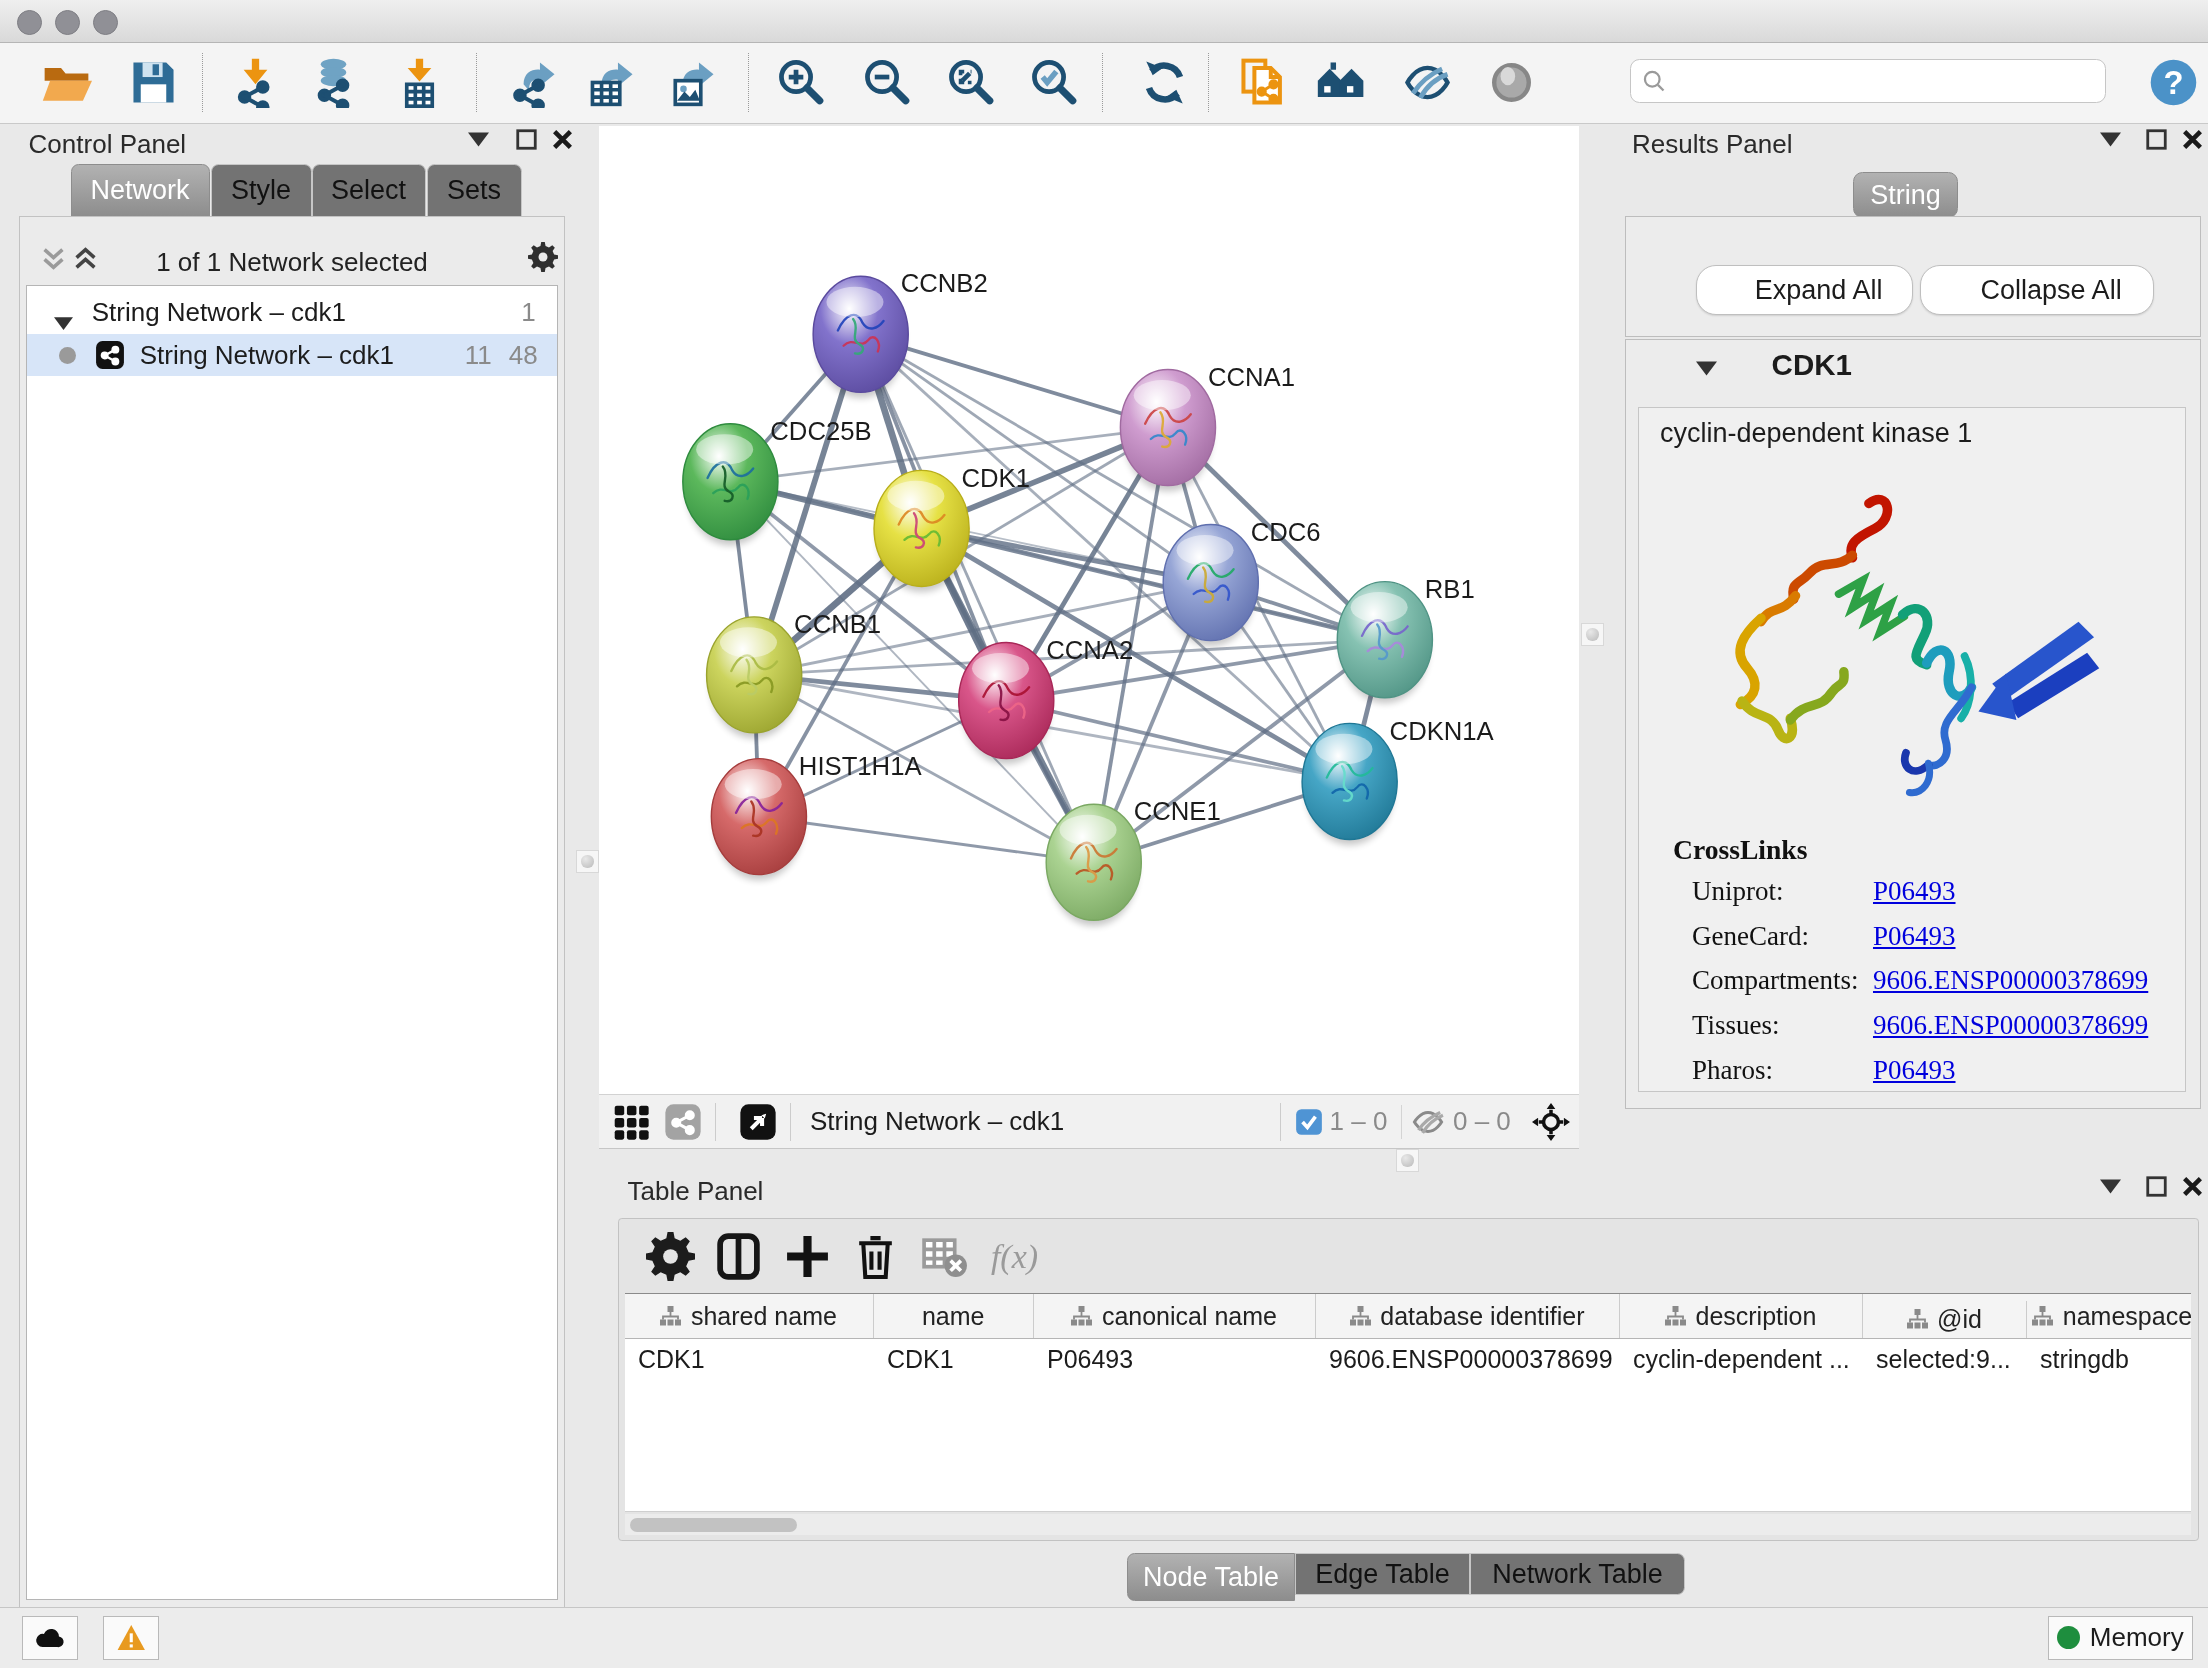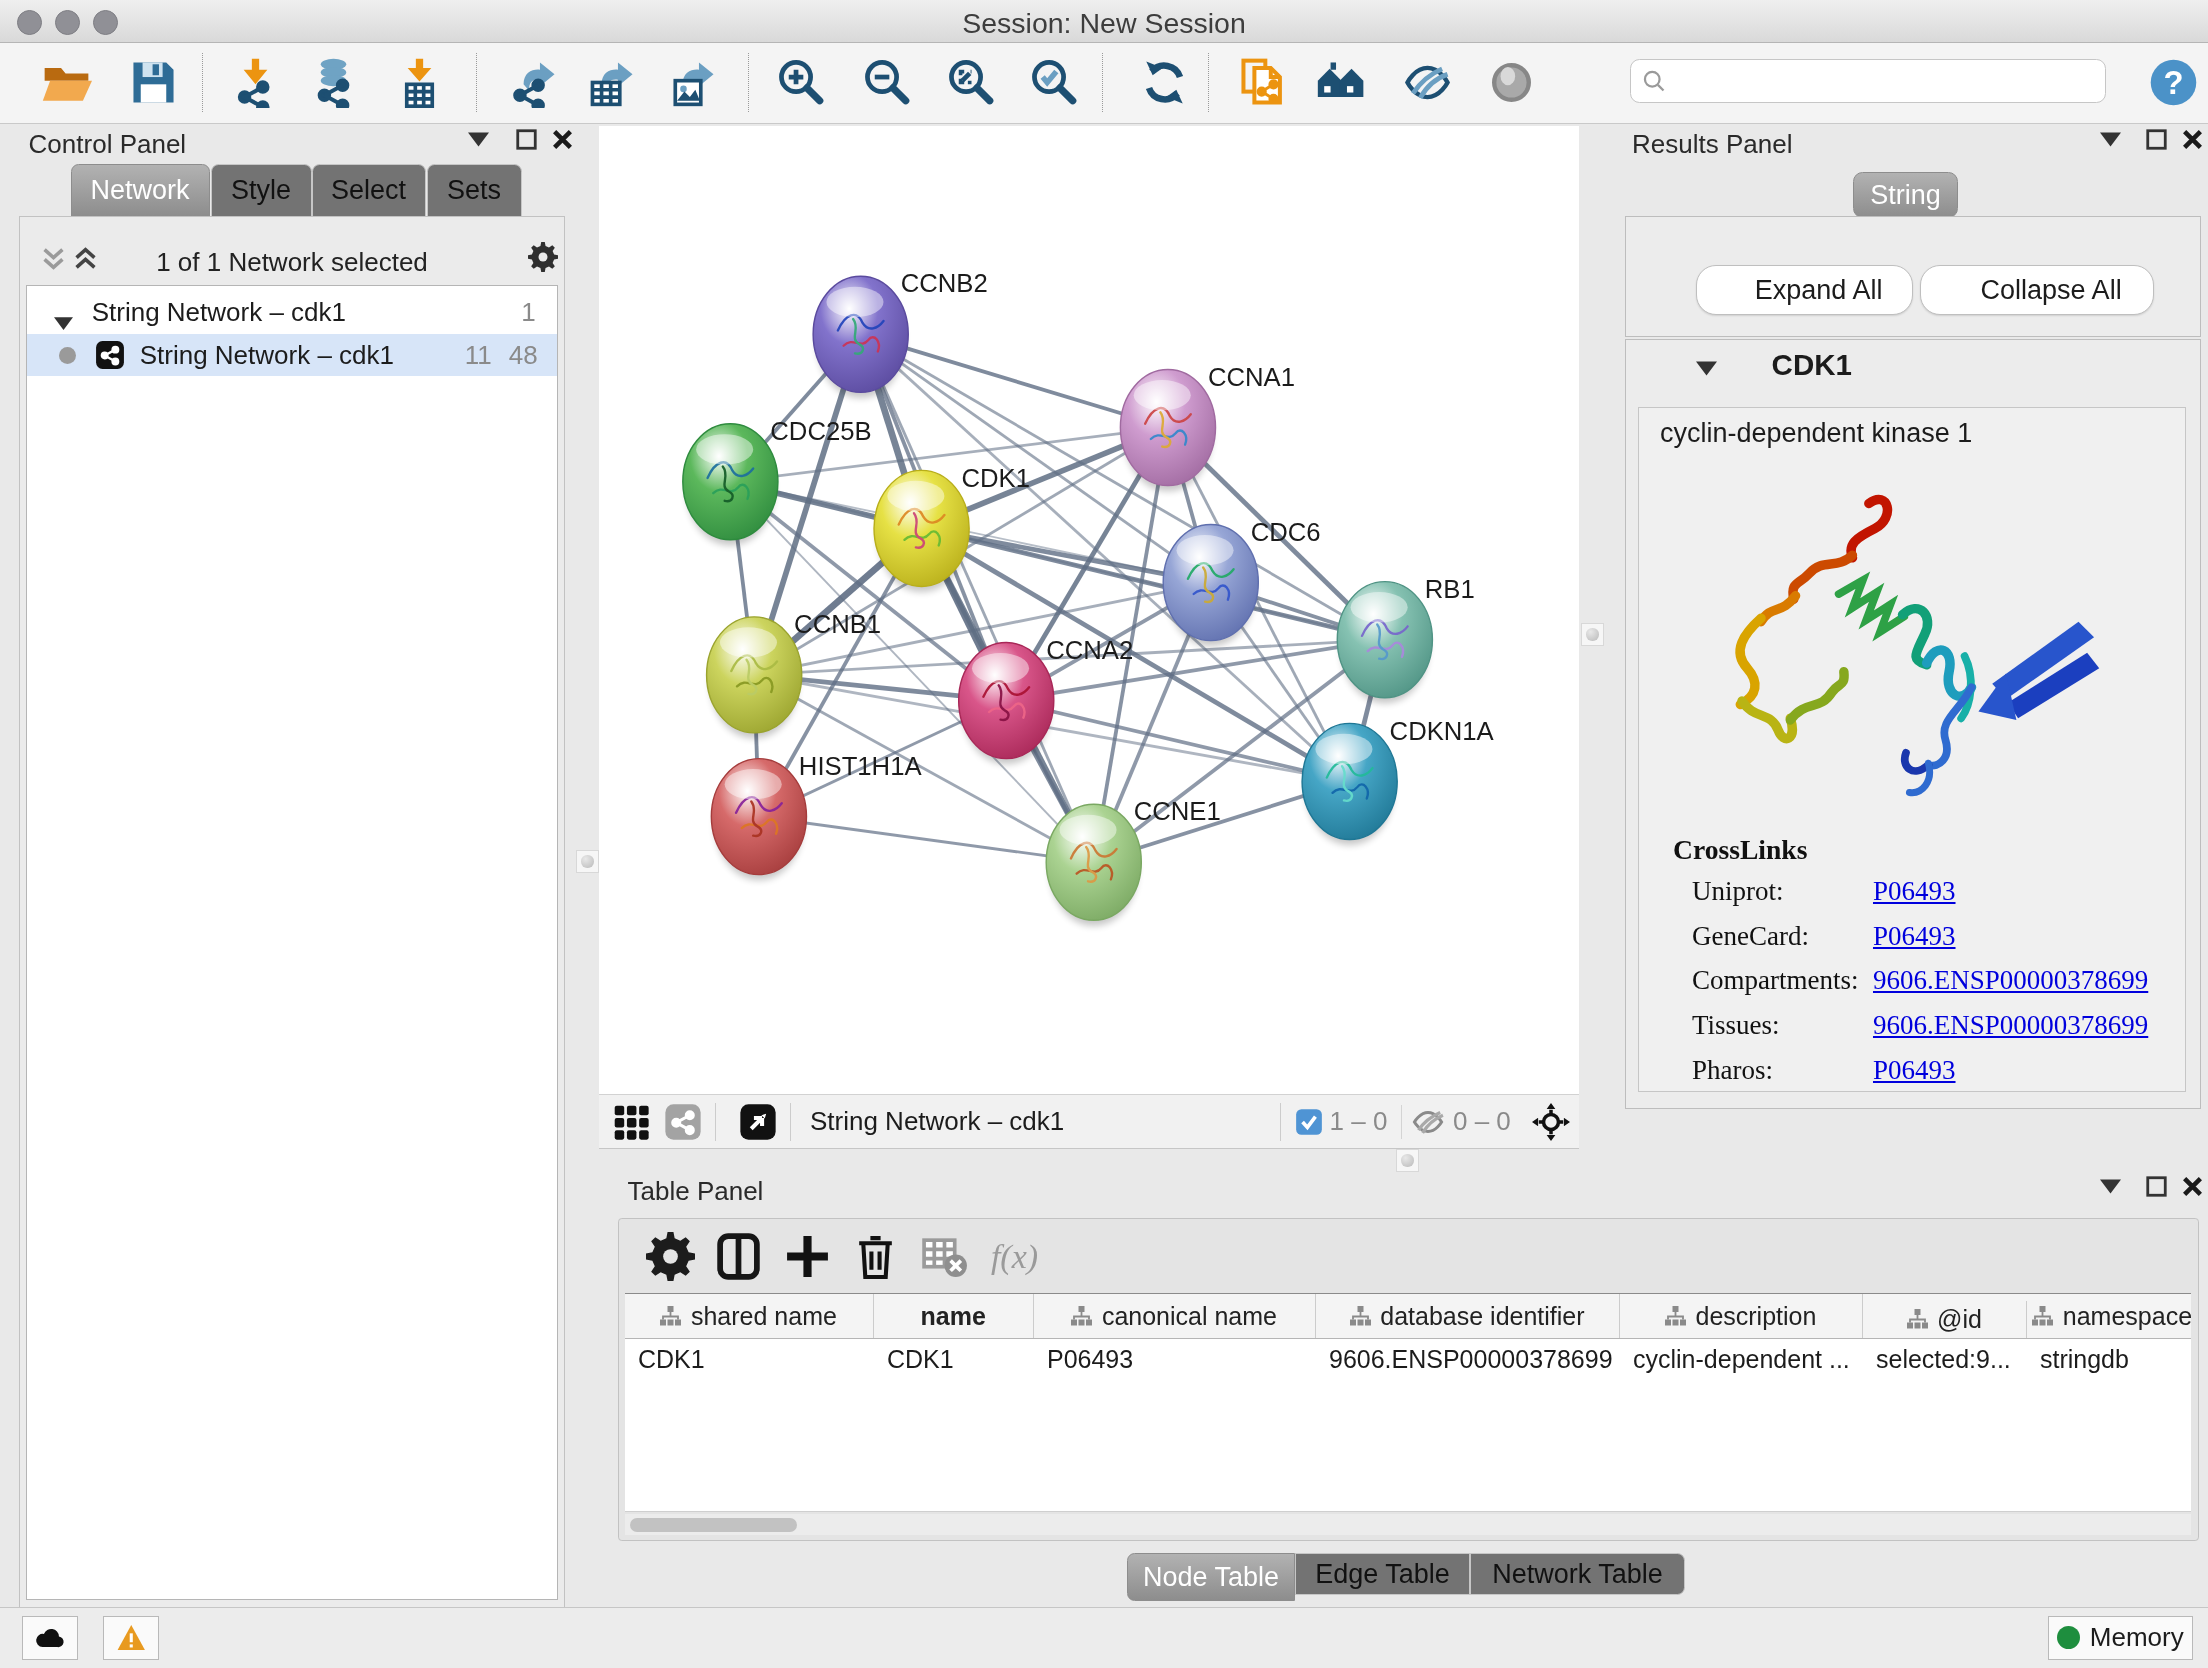--- a/index.html
+++ b/index.html
@@ -99,21 +99,20 @@
 </style>
 </head>
 <body>
 
 <div class="win">
 
   <div class="abs titlebar">
     <span class="tl" style="left:17px"></span>
     <span class="tl" style="left:55px"></span>
     <span class="tl" style="left:93px"></span>
-    <div class="wtitle">Session: New Session</div>
   </div>
 
   <div class="abs toolbar" id="toolbar">
       <span class="tbi" style="left: 39px;">
         <svg viewBox="0 0 28 28">
           <path d="M2 6h9l2.5 3H26v4H2z" fill="#b96a10"></path>
           <path d="M1 24l4-11h23l-5 11z" fill="#f2a94e"></path>
         </svg>
       </span>
       <span class="tbi" style="left: 126px;">
@@ -790,21 +789,21 @@
             <div class="th" style="width: 249px;">
               <svg viewBox="0 0 14 14" fill="#8a8a8a">
                 <rect x="5" y="0" width="4" height="4"></rect>
                 <rect x="0" y="9" width="4" height="4"></rect>
                 <rect x="5" y="9" width="4" height="4"></rect>
                 <rect x="10" y="9" width="4" height="4"></rect>
                 <path d="M7 4v3M2 9V7h10v2" stroke="#8a8a8a" stroke-width="1.2" fill="none"></path>
               </svg>
               <span>shared name</span>
             </div>
-            <div class="th" style="width: 160px; font-weight: bold;">
+            <div class="th" style="width: 160px;">
               <span>name</span>
             </div>
             <div class="th" style="width: 282px;">
               <svg viewBox="0 0 14 14" fill="#8a8a8a">
                 <rect x="5" y="0" width="4" height="4"></rect>
                 <rect x="0" y="9" width="4" height="4"></rect>
                 <rect x="5" y="9" width="4" height="4"></rect>
                 <rect x="10" y="9" width="4" height="4"></rect>
                 <path d="M7 4v3M2 9V7h10v2" stroke="#8a8a8a" stroke-width="1.2" fill="none"></path>
               </svg>

